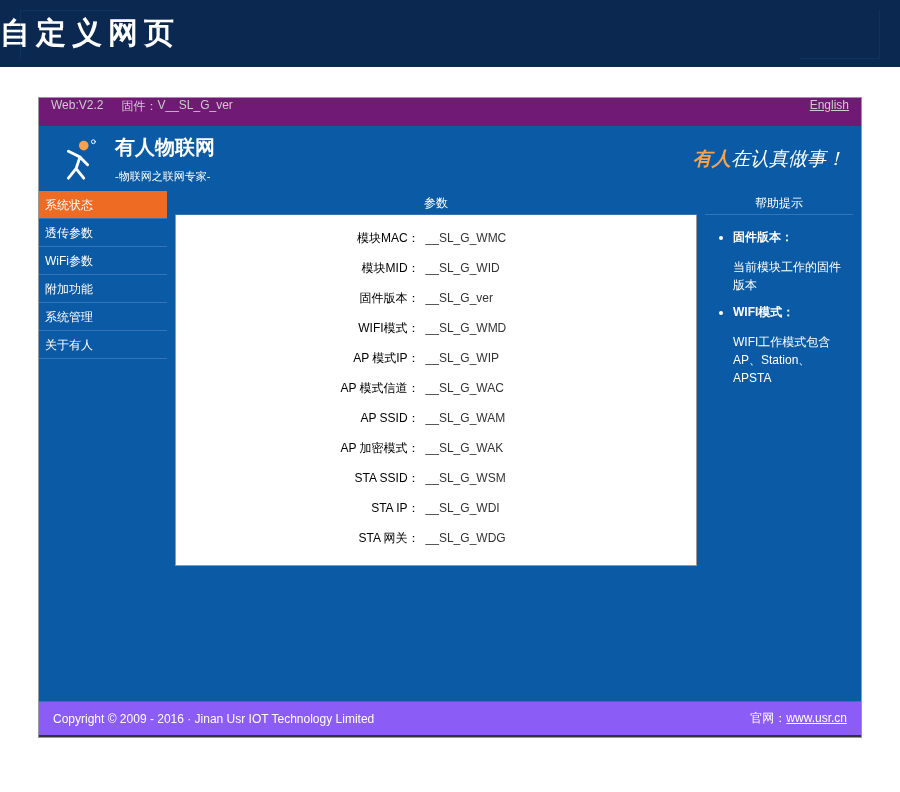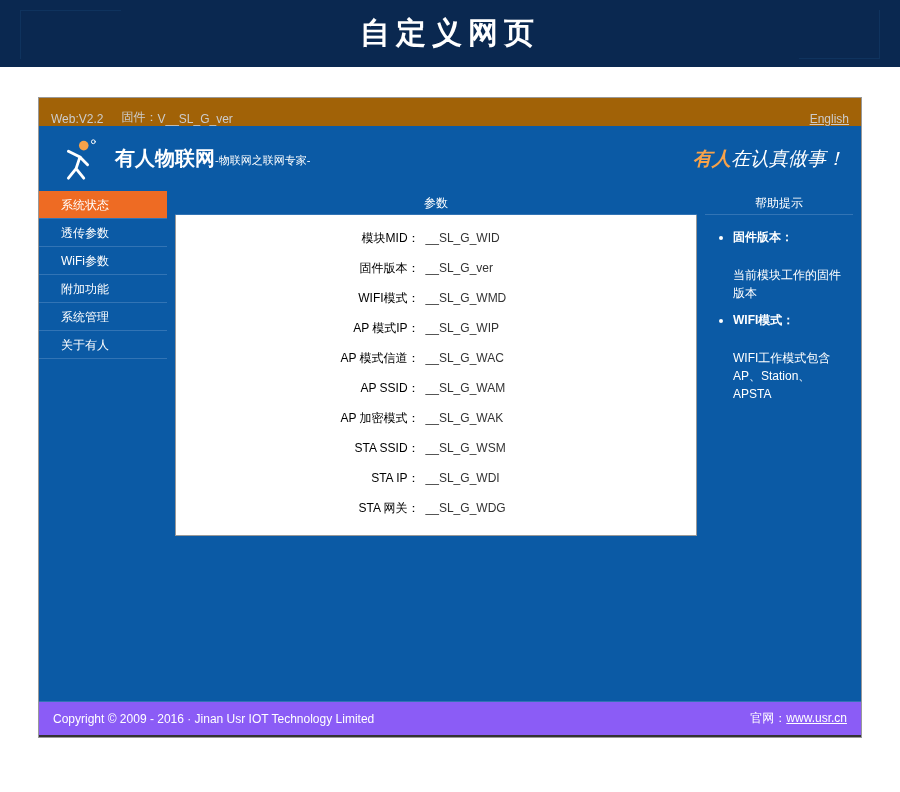--- a/index.html
+++ b/index.html
@@ -1,60 +1,60 @@
 <!DOCTYPE html>
 <html><head>
 <meta charset="utf-8">
 <style>
 * { margin: 0; padding: 0; box-sizing: border-box; }
 body { font-family: "Microsoft YaHei", Arial, sans-serif; background: #fff; width: 900px; }
 
-.banner { background: #0a2850; height: 67px; display: flex; align-items: center; justify-content: center; position: relative; overflow: hidden; }
+.banner { background: #0a2850; height: 67px; display: flex; align-items: center; justify-content: flex-start; position: relative; overflow: hidden; }
 .banner-text { color: #fff; font-size: 30px; font-weight: bold; letter-spacing: 6px; }
 .circuit { position: absolute; width: 100%; height: 100%; opacity: 0.35; }
 .circuit::before, .circuit::after { content: ""; position: absolute; border: 1px solid #1a4a7a; }
 .circuit::before { left: 20px; top: 10px; width: 100px; height: 48px; border-right: none; border-bottom: none; }
 .circuit::after { right: 20px; top: 10px; width: 80px; height: 48px; border-left: none; border-top: none; }
 
 .outer { padding: 30px 38px; }
 .frame { border: 1px solid #999; background: #fff; }
 
-.topbar { background: #a16207; color: #ccc; height: 28px; display: flex; align-items: flex-end; padding: 0 12px; font-size: 12px; }
+.topbar { background: #701a75; color: #ccc; height: 28px; display: flex; align-items: flex-start; padding: 0 12px; font-size: 12px; }
 .topbar .tb-web { margin-right: 18px; }
 .topbar .tb-lang { margin-left: auto; text-decoration: underline; cursor: pointer; }
 
 .header { background: #0b5aa5; height: 65px; display: flex; align-items: center; padding: 0 16px; color: #fff; }
 .logo { width: 46px; height: 46px; margin-right: 14px; }
 .logo svg { width: 100%; height: 100%; }
-.brand { display: flex; flex-direction: row; }
+.brand { display: flex; flex-direction: column; }
 .brand-title { font-size: 20px; font-weight: bold; }
 .brand-sub { font-size: 11px; margin-top: 8px; }
 .slogan { margin-left: auto; font-size: 19px; font-style: italic; }
 .slogan .orange { color: #f7a24a; font-weight: bold; }
 
 .content { display: flex; background: #0b5aa5; min-height: 510px; }
 
 .sidebar { width: 128px; background: #0b5aa5; }
-.nav-item { height: 28px; line-height: 28px; padding-left: 22px; font-size: 12px; color: #fff; border-bottom: 1px solid #3274b5; cursor: pointer; }
+.nav-item { height: 28px; line-height: 28px; padding-left: 6px; font-size: 12px; color: #fff; border-bottom: 1px solid #3274b5; cursor: pointer; }
 .nav-item.active { background: #ee6b23; }
 
 .main { flex: 1; padding: 0 8px 8px 8px; display: flex; gap: 8px; justify-content: flex-end; }
 .panel-header { background: #0b5aa5; color: #fff; text-align: center; font-size: 12px; height: 24px; line-height: 24px; border-bottom: 1px solid #3274b5; }
 .params { flex: 1; display: flex; flex-direction: column; }
 .params-body { background: #fff; border: 1px solid #999; border-top: none; padding: 8px 0 12px 0; flex: 0 0 auto; }
 .row { display: flex; font-size: 12px; height: 30px; align-items: center; }
 .row-label { width: 48%; text-align: right; padding-right: 6px; }
 .row-value { width: 52%; text-align: left; color: #333; }
 
 .help { width: 148px; display: flex; flex-direction: column; }
 .help-body { background: #0b5aa5; color: #fff; font-size: 12px; padding: 14px 10px 10px 14px; flex: 1; }
 .help-body ul { list-style: disc; padding-left: 14px; }
 .help-body li { margin-bottom: 10px; }
 .help-title { font-weight: bold; }
-.help-desc { margin-top: 20px; line-height: 1.5; font-weight: normal; }
+.help-desc { margin-top: 12px; line-height: 1.5; font-weight: normal; }
 
 .footer { background: #8b5cf6; color: #fff; height: 34px; display: flex; align-items: center; padding: 0 14px; font-size: 12px; border-top: 1px solid #3274b5; }
 .footer .site { margin-left: auto; }
 .footer a { color: #fff; text-decoration: underline; }
 .bottom-border { height: 2px; background: #333; }
 </style>
 </head>
 <body>
 
 <div class="banner">
@@ -98,20 +98,24 @@
           <div class="nav-item">WiFi参数</div>
           <div class="nav-item">附加功能</div>
           <div class="nav-item">系统管理</div>
           <div class="nav-item">关于有人</div>
         </div>
 
       <div class="main">
         <div class="params">
           <div class="panel-header">参数</div>
           <div class="params-body" id="params-body">
+              <div class="row">
+                <div class="row-label">模块MAC：</div>
+                <div class="row-value">__SL_G_WMC</div>
+              </div>
               <div class="row">
                 <div class="row-label">模块MID：</div>
                 <div class="row-value">__SL_G_WID</div>
               </div>
               <div class="row">
                 <div class="row-label">固件版本：</div>
                 <div class="row-value">__SL_G_ver</div>
               </div>
               <div class="row">
                 <div class="row-label">WIFI模式：</div>

